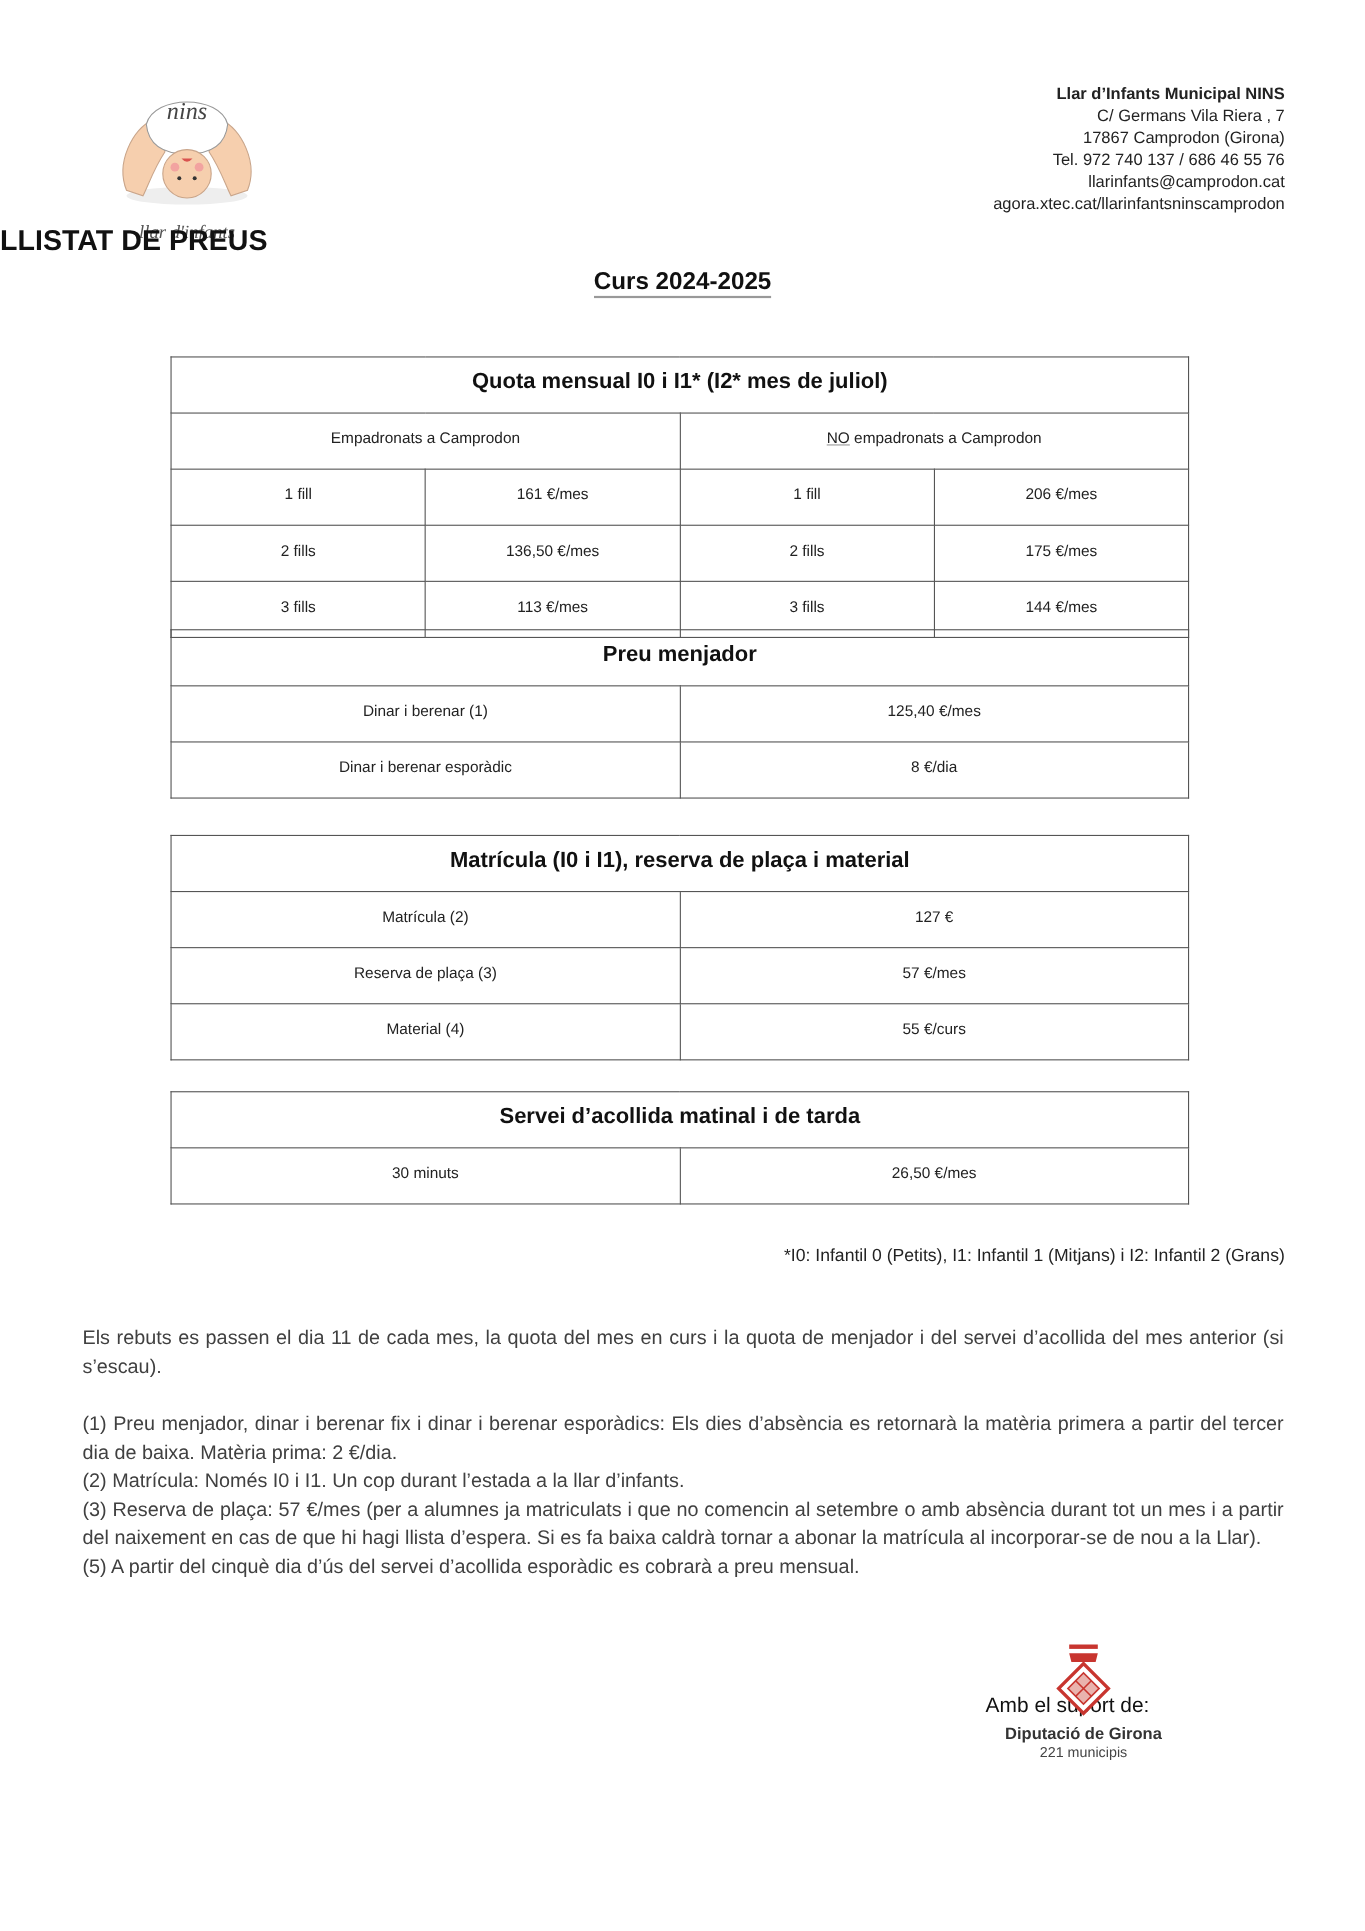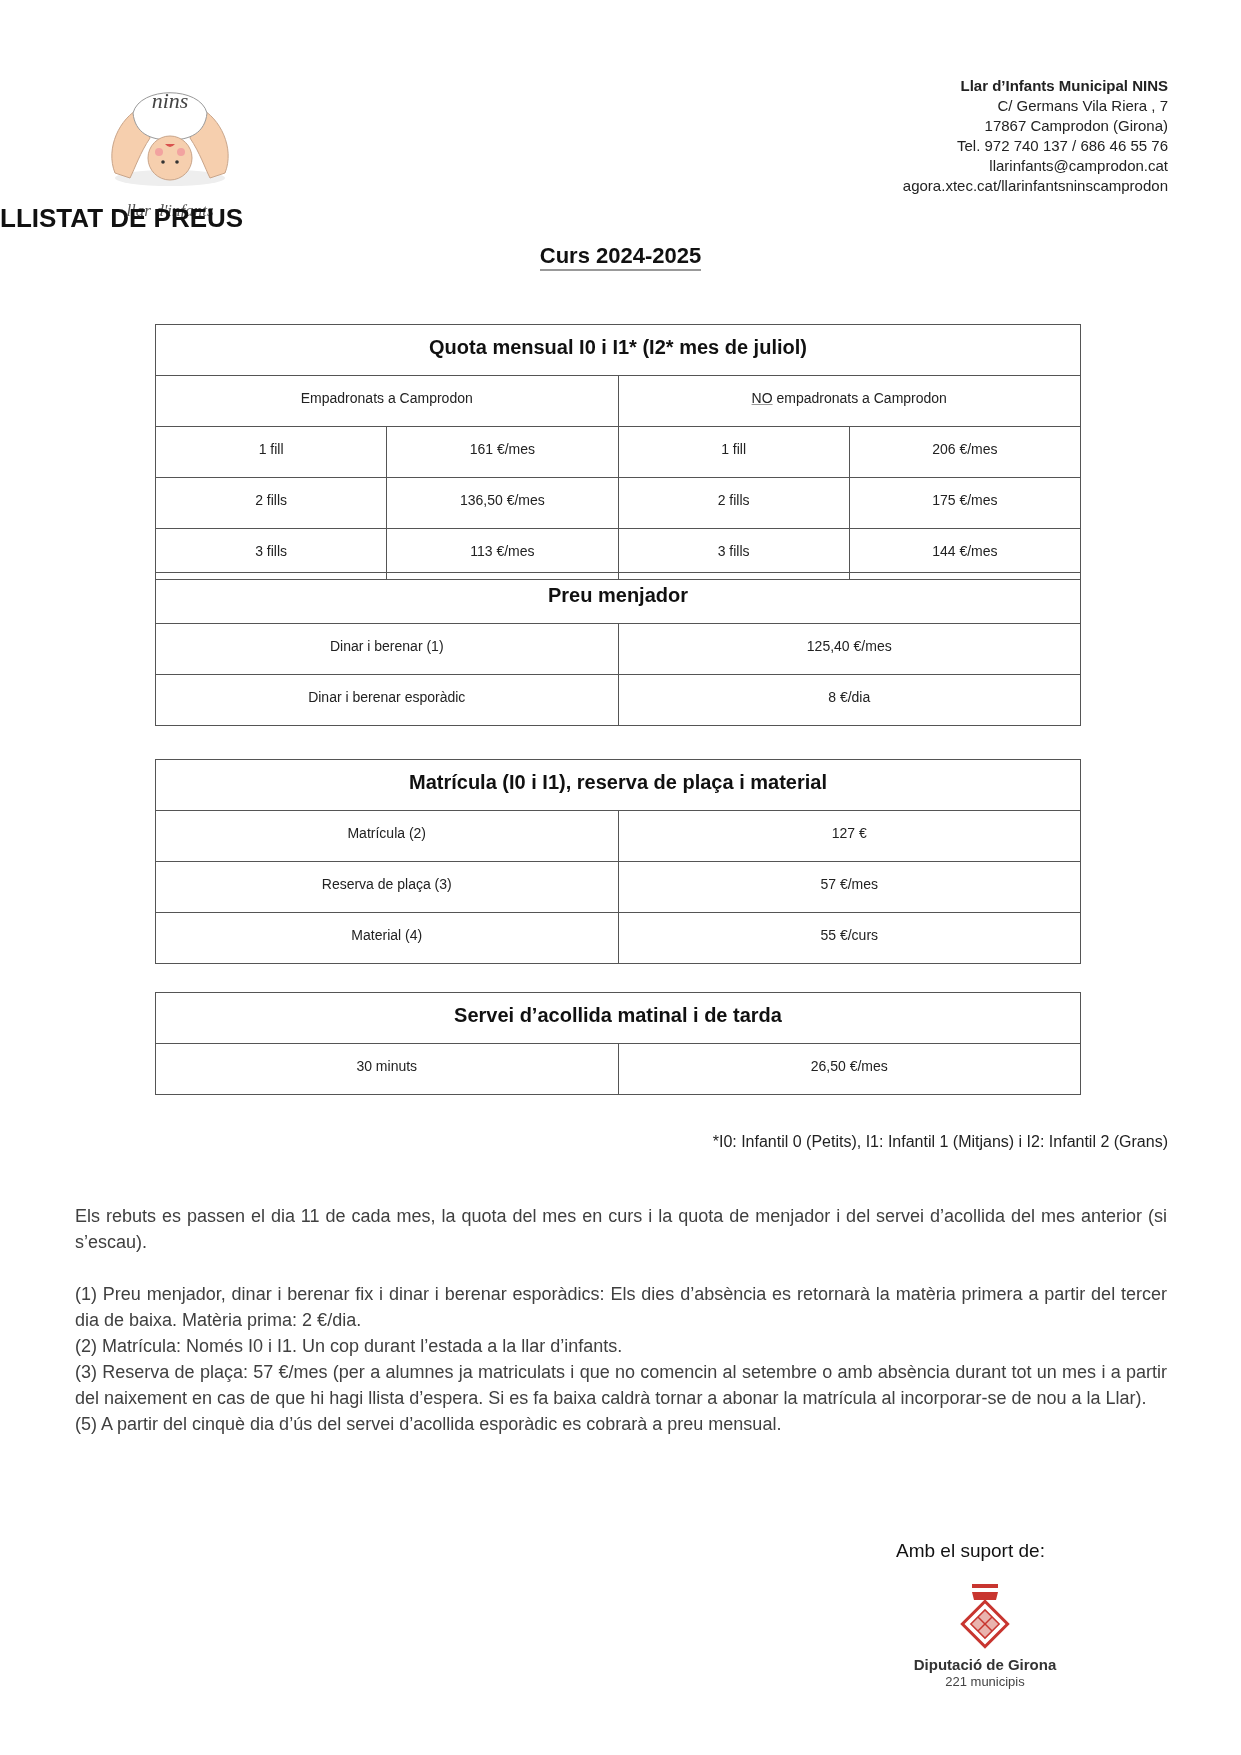--- a/index.html
+++ b/index.html
@@ -17,21 +17,21 @@
   
   table.pt{position:absolute;left:155px;width:926px;border-collapse:collapse;table-layout:fixed;}
   table.pt td{border:1.5px solid #555;text-align:center;font-size:14px;color:#222;height:44px;padding:0 0 6px 0;vertical-align:middle;}
   table.pt td.h{font-weight:bold;font-size:20px;color:#111;}
   .u{text-decoration:underline;text-decoration-color:#999;}
   .footnote-star{right:73px;top:1133px;font-size:16px;color:#222;margin-left:44px;}
   .notes{left:75px;width:1092px;top:1203px;font-size:18px;line-height:26px;color:#404040;text-align:justify;}
   .notes p{margin:0;}
   .notes .gap{height:26px;}
   .support{left:896px;top:1540px;font-size:19px;color:#111;}
-  .dipu{left:900px;top:1580px;width:170px;height:110px;}
+  .dipu{left:900px;top:1491px;width:170px;height:110px;}
 </style>
 </head>
 <body>
 
 <div class="abs logo">
   <svg width="150" height="150" viewBox="0 0 150 150">
     <ellipse cx="75" cy="100" rx="55" ry="8" fill="#eee"></ellipse>
     <path d="M20 95 C10 70 25 40 45 30 L55 60 C45 75 40 90 35 100 Z" fill="#f6cfae" stroke="#c9a58a" stroke-width="1"></path>
     <path d="M130 95 C140 70 125 40 105 30 L95 60 C105 75 110 90 115 100 Z" fill="#f6cfae" stroke="#c9a58a" stroke-width="1"></path>
     <path d="M38 35 C45 8 105 8 112 35 C110 55 95 62 75 62 C55 62 40 55 38 35 Z" fill="#fff" stroke="#999" stroke-width="1"></path>

